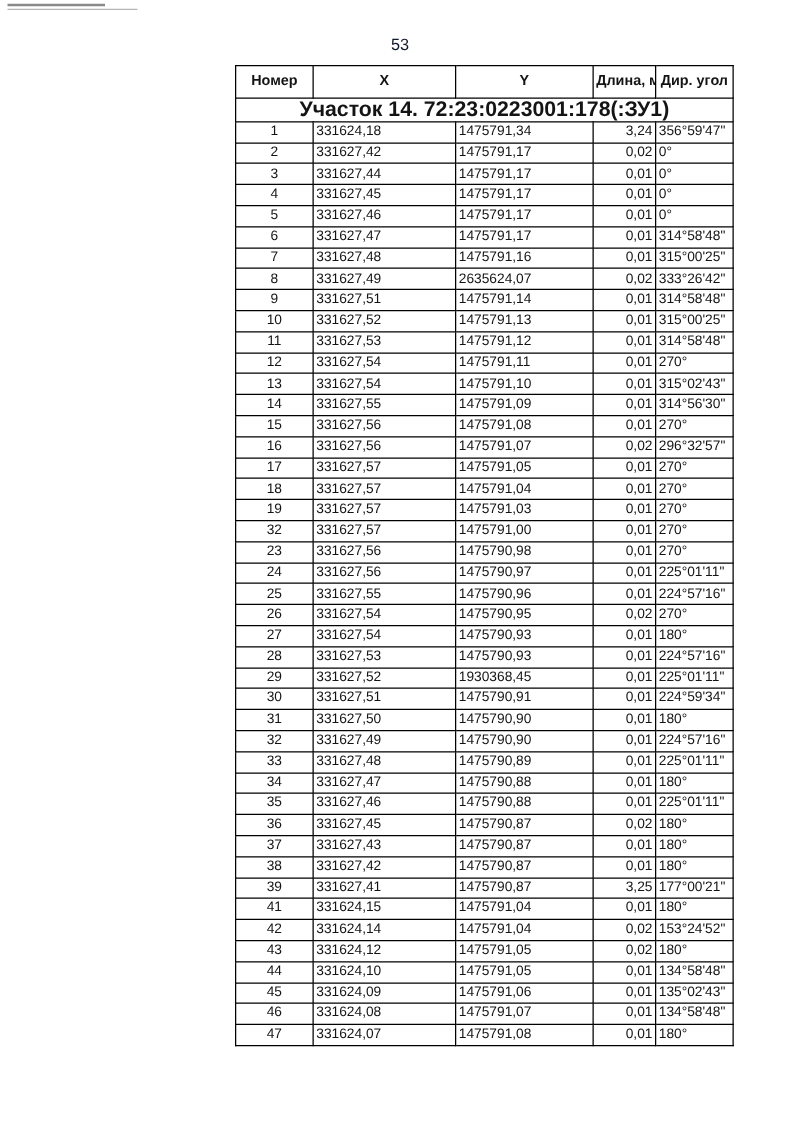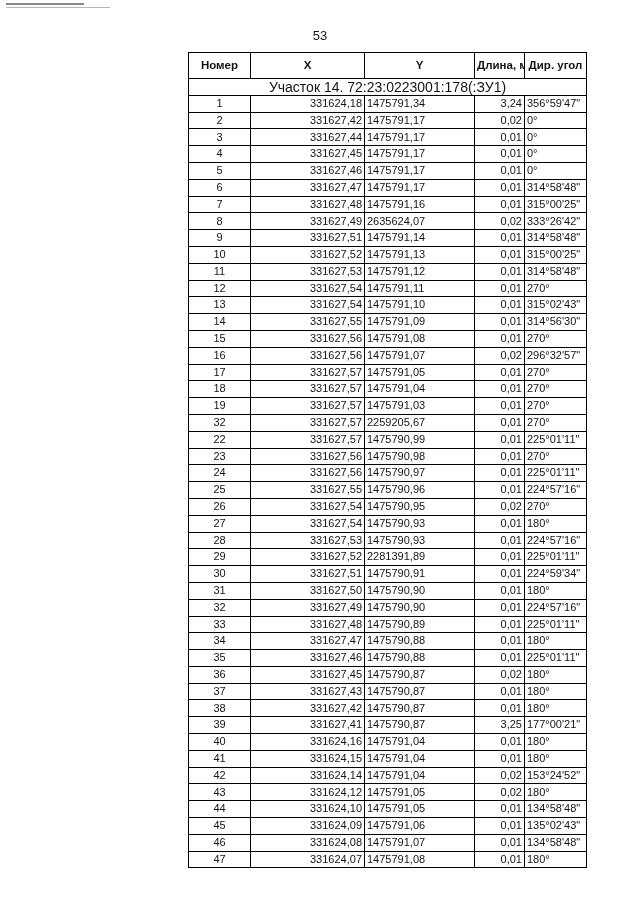--- a/index.html
+++ b/index.html
@@ -52,28 +52,28 @@
     overflow: hidden;
     white-space: nowrap;
   }
   table.coords th {
     font-weight: bold;
     text-align: center;
     height: 26px;
     font-size: 11.5px;
   }
   td.section {
-    font-weight: normal;
+    font-weight: bold;
     text-align: center;
-    font-size: 14px;
+    font-size: 17px;
     height: 17px;
   }
   
   td.c0 { text-align: center; }
-  td.c1 { text-align: right; }
+  td.c1 { text-align: left; }
   td.c2 { text-align: left; }
   td.c3 { text-align: right; padding-right: 7px; }
   td.c4 { text-align: left; padding-left: 3px; }
 
   col.w0 { width: 62px; }
   col.w1 { width: 114px; }
   col.w2 { width: 110px; }
   col.w3 { width: 50px; }
   col.w4 { width: 62px; }
 </style>
@@ -238,30 +238,23 @@
         <tr>
           <td class="c0">19</td>
           <td class="c1">331627,57</td>
           <td class="c2">1475791,03</td>
           <td class="c3">0,01</td>
           <td class="c4">270°</td>
         </tr>
         <tr>
           <td class="c0">32</td>
           <td class="c1">331627,57</td>
-          <td class="c2">2259205,67</td>
-          <td class="c3">0,01</td>
-          <td class="c4">270°</td>
-        </tr>
-        <tr>
-          <td class="c0">22</td>
-          <td class="c1">331627,57</td>
-          <td class="c2">1475790,99</td>
-          <td class="c3">0,01</td>
-          <td class="c4">225°01'11"</td>
+          <td class="c2">1475791,00</td>
+          <td class="c3">0,01</td>
+          <td class="c4">270°</td>
         </tr>
         <tr>
           <td class="c0">23</td>
           <td class="c1">331627,56</td>
           <td class="c2">1475790,98</td>
           <td class="c3">0,01</td>
           <td class="c4">270°</td>
         </tr>
         <tr>
           <td class="c0">24</td>
@@ -294,21 +287,21 @@
         <tr>
           <td class="c0">28</td>
           <td class="c1">331627,53</td>
           <td class="c2">1475790,93</td>
           <td class="c3">0,01</td>
           <td class="c4">224°57'16"</td>
         </tr>
         <tr>
           <td class="c0">29</td>
           <td class="c1">331627,52</td>
-          <td class="c2">2281391,89</td>
+          <td class="c2">1930368,45</td>
           <td class="c3">0,01</td>
           <td class="c4">225°01'11"</td>
         </tr>
         <tr>
           <td class="c0">30</td>
           <td class="c1">331627,51</td>
           <td class="c2">1475790,91</td>
           <td class="c3">0,01</td>
           <td class="c4">224°59'34"</td>
         </tr>
@@ -369,27 +362,20 @@
           <td class="c4">180°</td>
         </tr>
         <tr>
           <td class="c0">39</td>
           <td class="c1">331627,41</td>
           <td class="c2">1475790,87</td>
           <td class="c3">3,25</td>
           <td class="c4">177°00'21"</td>
         </tr>
         <tr>
-          <td class="c0">40</td>
-          <td class="c1">331624,16</td>
-          <td class="c2">1475791,04</td>
-          <td class="c3">0,01</td>
-          <td class="c4">180°</td>
-        </tr>
-        <tr>
           <td class="c0">41</td>
           <td class="c1">331624,15</td>
           <td class="c2">1475791,04</td>
           <td class="c3">0,01</td>
           <td class="c4">180°</td>
         </tr>
         <tr>
           <td class="c0">42</td>
           <td class="c1">331624,14</td>
           <td class="c2">1475791,04</td>

